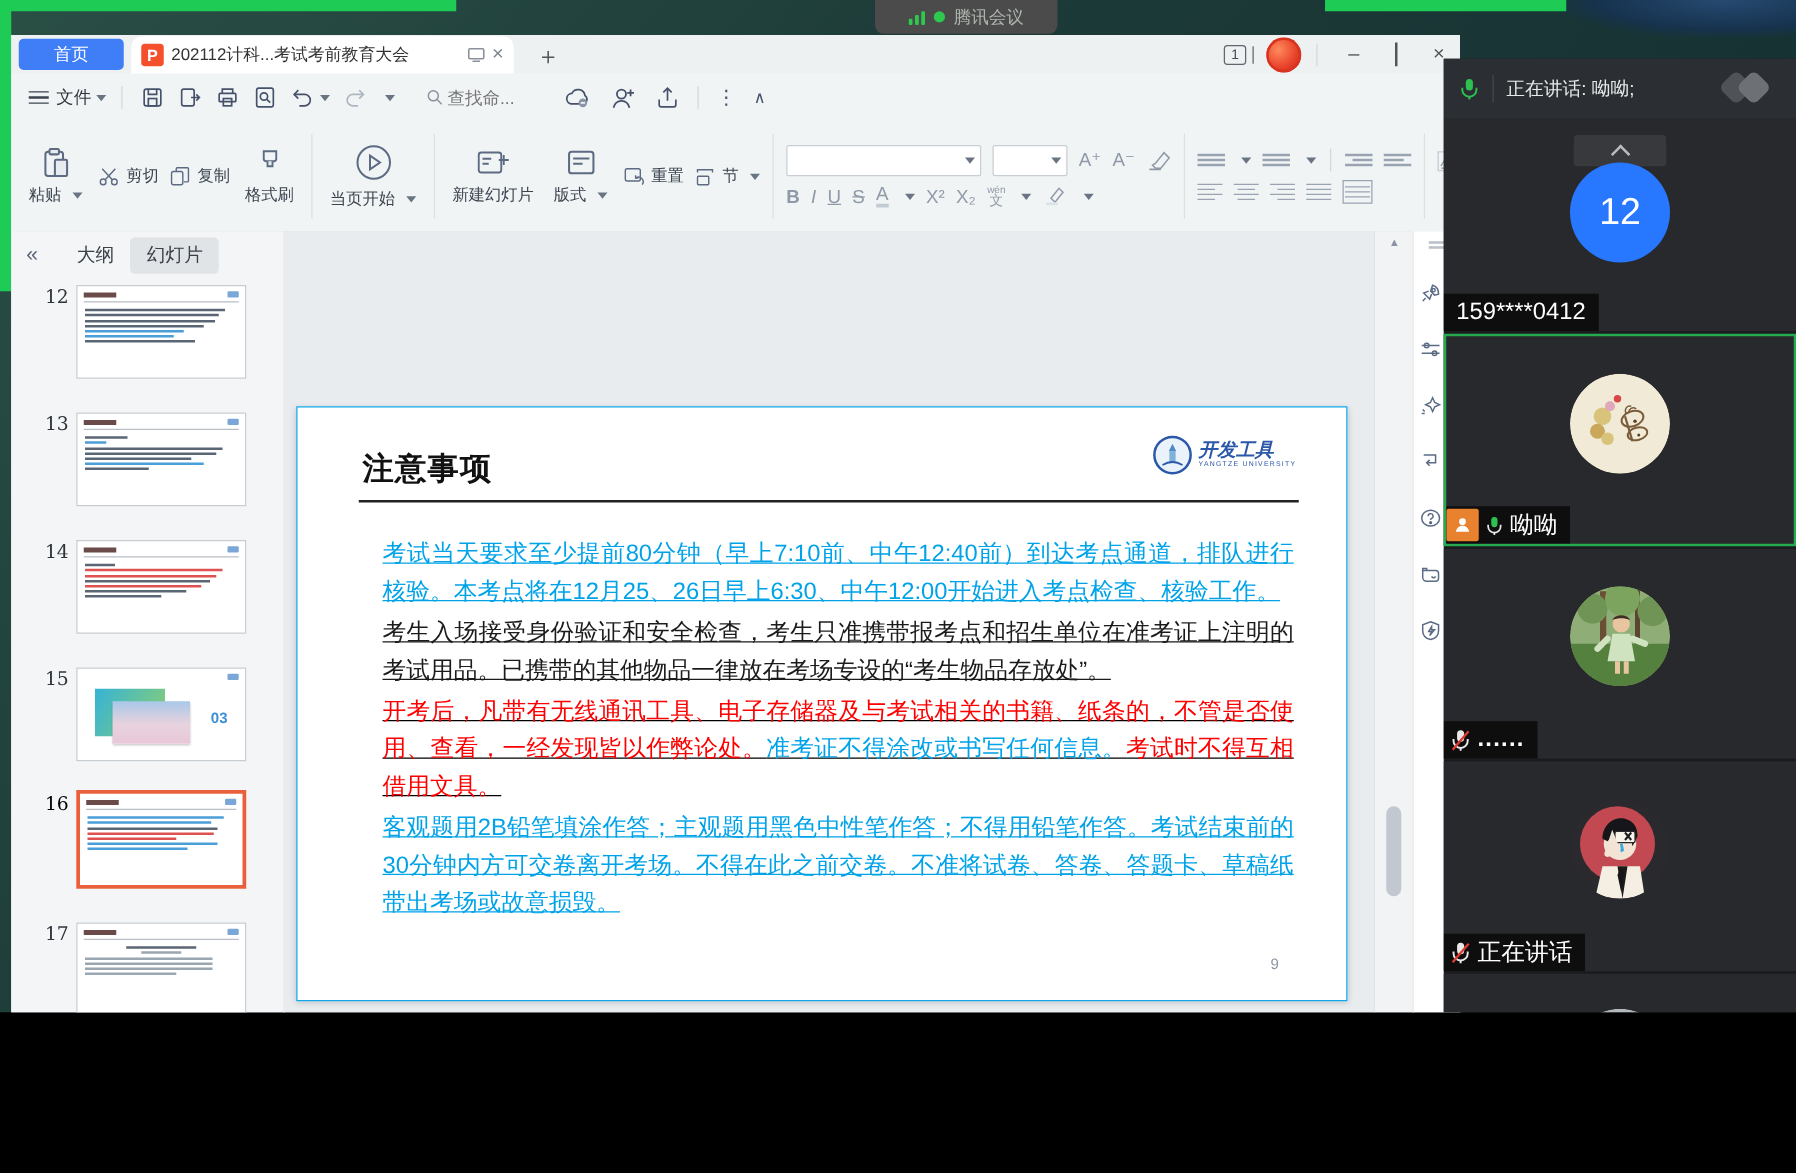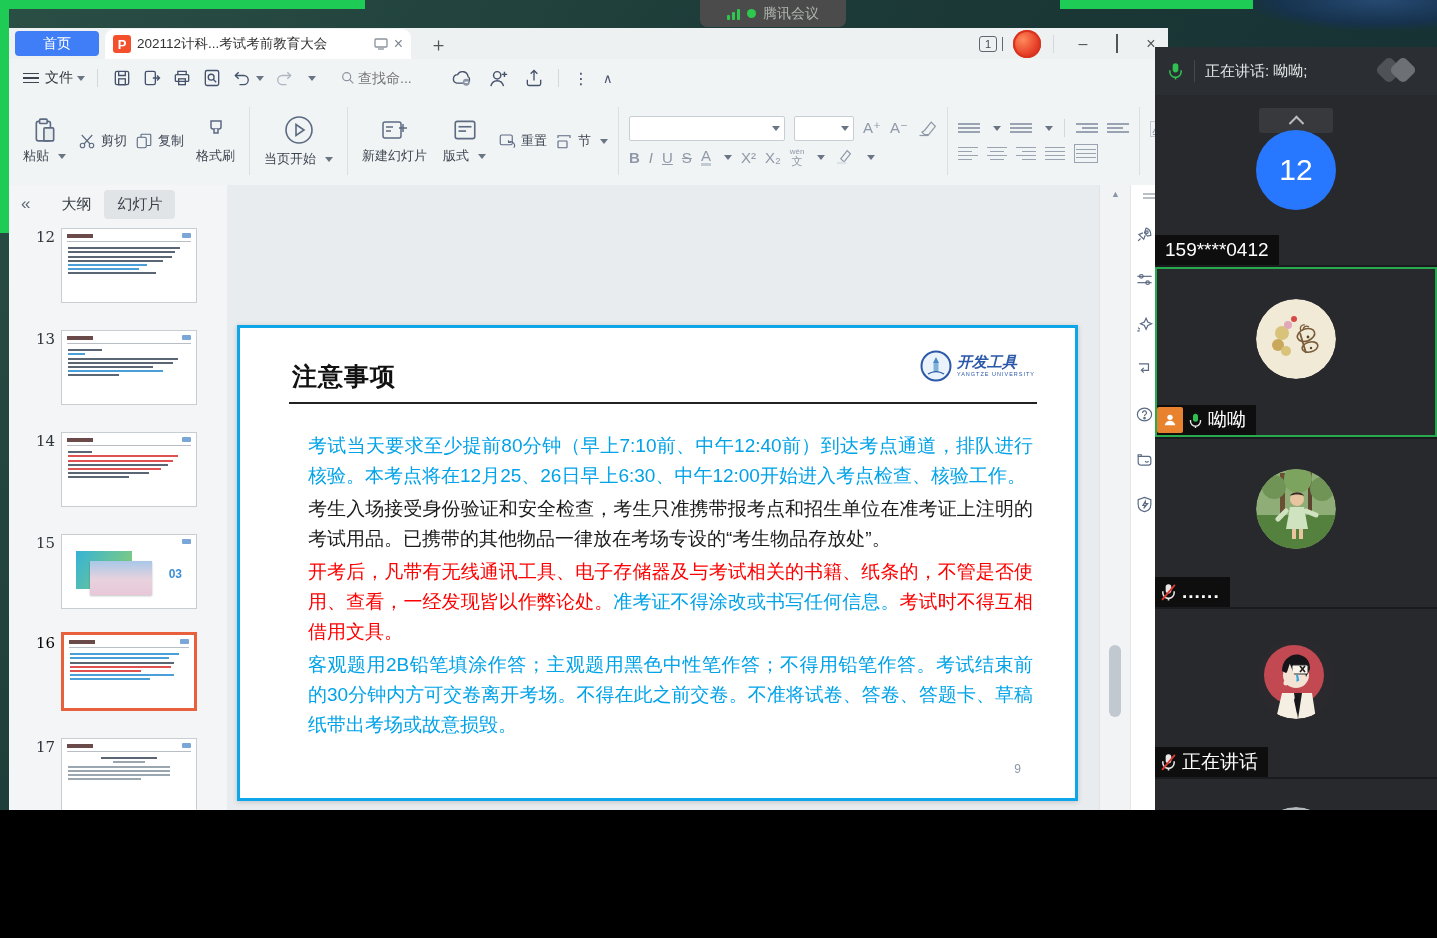--- a/index.html
+++ b/index.html
@@ -96,29 +96,29 @@
   .mimg-bg{position:absolute;left:14px;top:16px;width:56px;height:38px;
     background:linear-gradient(120deg,#35b3d6,#8fd06e);}
   .mimg{position:absolute;left:28px;top:26px;width:62px;height:34px;
     background:linear-gradient(180deg,#a8c8e8 0%,#e8d2de 55%,#e8c7d8 100%);box-shadow:0 1px 2px rgba(0,0,0,.25);}
   .m03{position:absolute;right:14px;top:32px;color:#3d8fd4;font-weight:bold;font-size:12px;}
   .mcard{position:absolute;border-radius:1px;}
   .lp-scroll{position:absolute;right:2px;top:665px;width:6px;height:80px;background:#d4d8dd;border-radius:3px;}
   
   .editor{position:absolute;left:218px;top:157px;width:872px;height:753px;background:#e9ecef;}
   .slide{position:absolute;left:228px;top:297px;width:841px;height:476px;background:#fff;
-    border:3px solid #0ea5e9;box-sizing:border-box;box-shadow:0 1px 5px rgba(0,0,0,.18);}
+    border:1px solid #0ea5e9;box-sizing:border-box;box-shadow:0 1px 5px rgba(0,0,0,.18);}
   .s-title{position:absolute;left:52px;top:32px;font-size:25px;font-weight:bold;color:#111;letter-spacing:1px;}
   .s-rule{position:absolute;left:49px;right:38px;top:74px;height:2px;background:#222;}
   .s-logo{position:absolute;right:40px;top:22px;display:flex;align-items:center;gap:5px;}
   .s-logo-txt{display:flex;flex-direction:column;line-height:1;}
   .s-logo-cn{font-family:"DejaVu Serif",serif;font-style:italic;font-weight:bold;font-size:15px;color:#2b58a8;}
   .s-logo-en{font-size:5.5px;color:#2b58a8;letter-spacing:1px;margin-top:2px;}
   .s-body{position:absolute;left:68px;right:42px;top:103px;font-size:19px;line-height:30px;text-align:justify;}
-  .s-body p{margin:0 0 3px 0;}
+  .s-body p{margin:0 0 3px 0;text-decoration:underline;}
   .t-blue{color:#00a2e8;} .t-red{color:#fe0000;} .t-black{color:#1b1b1b;}
   .s-page{position:absolute;right:54px;bottom:22px;font-size:12px;color:#8c96a8;}
   
   .vscroll{position:absolute;left:1090px;top:157px;width:31px;height:753px;background:#f1f3f5;
     border-left:1px solid #e0e3e6;}
   .vthumb{position:absolute;left:9px;top:460px;width:12px;height:72px;background:#c2c8d0;border-radius:6px;}
   .varrow{position:absolute;left:0;width:100%;text-align:center;color:#8a94a2;font-size:9px;line-height:10px;}
   
   .rightstrip{position:absolute;left:1121px;top:157px;width:38px;height:753px;background:#fff;
     border-left:1px solid #e3e6e9;}

